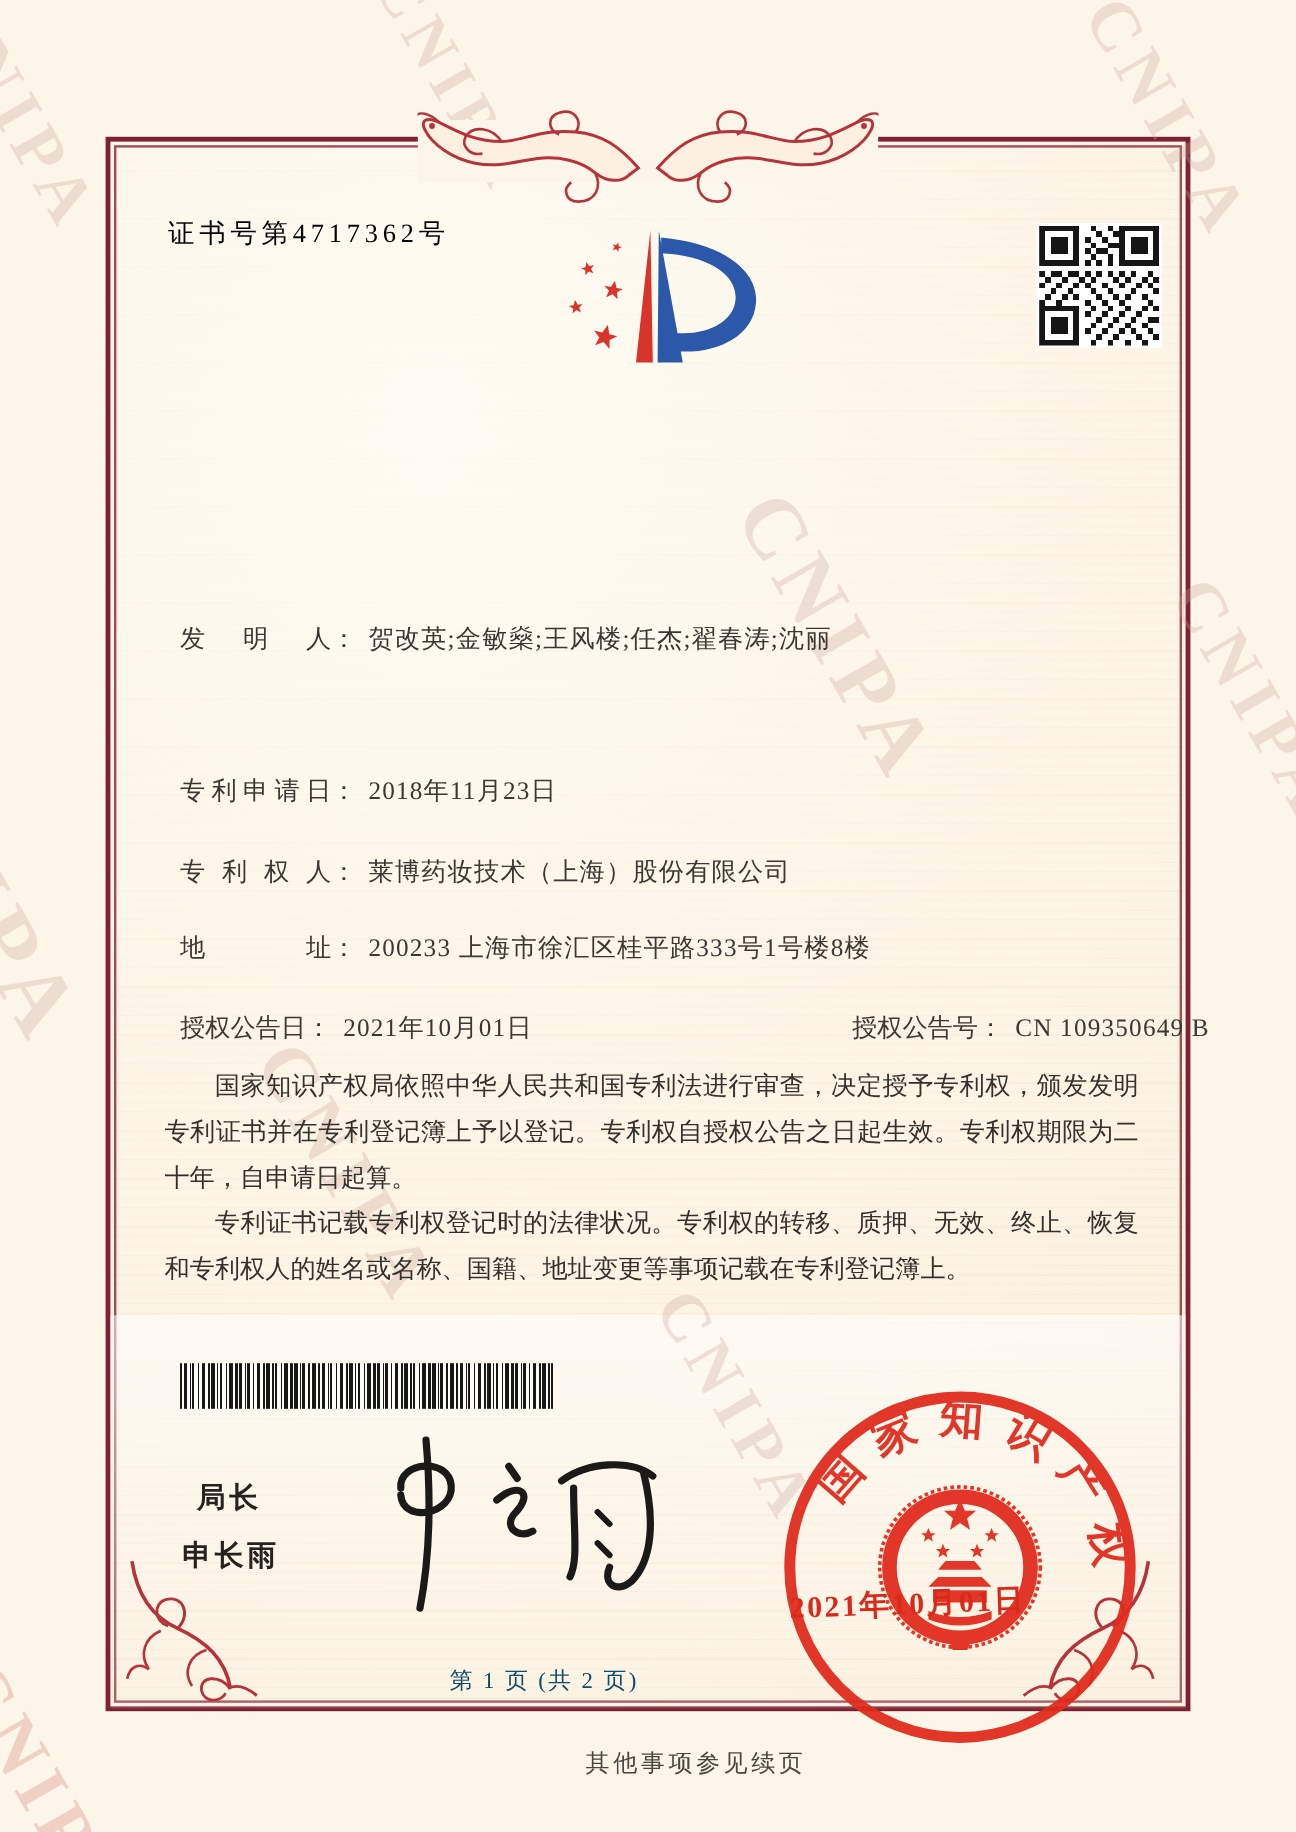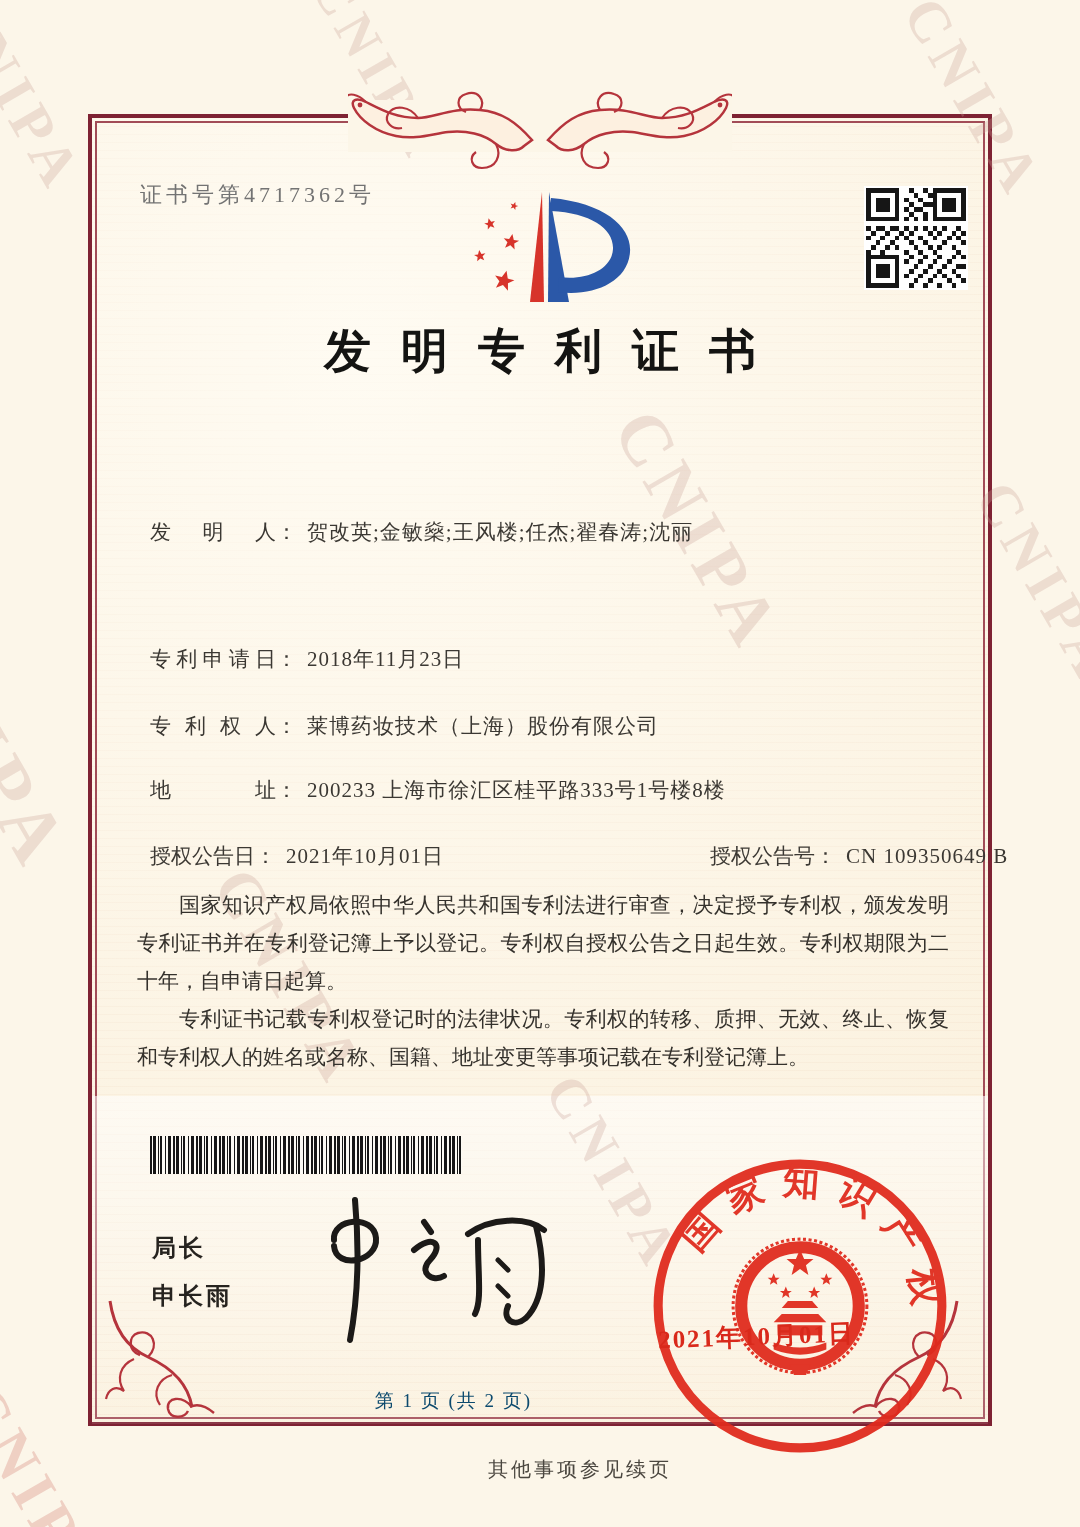--- a/index.html
+++ b/index.html
@@ -34,21 +34,21 @@
   .wm{
     position:absolute;color:rgba(201,163,151,0.30);
     font-family:"Liberation Serif","DejaVu Serif",serif;
     font-weight:bold;letter-spacing:8px;transform:rotate(60deg);
     transform-origin:left top;white-space:nowrap;pointer-events:none;user-select:none;
   }
   .wm.red{color:rgba(207,120,108,0.30);}
 
   
   .cert-no{
-    position:absolute;left:140px;top:180px;font-size:22px;color:#737373;letter-spacing:4px;
+    position:absolute;left:140px;top:180px;font-size:22px;color:#000000;letter-spacing:4px;
   }
   .logo{position:absolute;left:448px;top:180px;}
   .qr{position:absolute;left:864px;top:186px;background:#fff;padding:2px;}
   .title{
     position:absolute;left:0;top:320px;width:1080px;text-align:center;
     font-size:47px;font-weight:bold;color:#141412;letter-spacing:30px;text-indent:30px;
   }
 
   
   .row{position:absolute;left:150px;width:820px;font-size:21px;color:#3b3833;white-space:nowrap;}
@@ -72,21 +72,21 @@
     background:
       repeating-linear-gradient(90deg,
         #161616 0 2px, rgba(0,0,0,0) 2px 3px,
         #161616 3px 6px, rgba(0,0,0,0) 6px 8px,
         #161616 8px 9px, rgba(0,0,0,0) 9px 10px,
         #161616 10px 12px, rgba(0,0,0,0) 12px 15px,
         #161616 15px 16px, rgba(0,0,0,0) 16px 18px,
         #161616 18px 21px, rgba(0,0,0,0) 21px 23px);
     background-color:#fdfbf5;
   }
-  .signer-title{position:absolute;left:152px;top:1232px;font-size:24px;color:#26231f;
+  .signer-title{position:absolute;left:164px;top:1232px;font-size:24px;color:#26231f;
     font-family:"Liberation Sans","DejaVu Sans",sans-serif;font-weight:600;letter-spacing:3px;}
   .signer-name{position:absolute;left:152px;top:1280px;font-size:24px;color:#26231f;
     font-family:"Liberation Sans","DejaVu Sans",sans-serif;font-weight:700;letter-spacing:3px;}
   .signature{position:absolute;left:282px;top:1188px;}
 
   
   .seal{position:absolute;left:648px;top:1154px;width:304px;height:304px;}
   .seal-date{
     position:absolute;left:658px;top:1318px;width:300px;
     font-size:25px;font-weight:bold;color:#d9291b;letter-spacing:2px;
@@ -192,21 +192,20 @@
                M9 14h1v1H9z M12 14h1v1h-1z M15 14h1v1h-1z M18 14h1v1h-1z M20 14h1v1h-1z
                M8 15h1v1H8z M11 15h1v1h-1z M14 15h1v1h-1z M17 15h1v1h-1z
                M10 16h1v1h-1z M13 16h1v1h-1z M16 16h1v1h-1z M19 16h2v1h-2z
                M9 17h1v1H9z M12 17h1v1h-1z M15 17h1v1h-1z M18 17h1v1h-1z
                M8 18h1v1H8z M11 18h1v1h-1z M14 18h1v1h-1z M16 18h1v1h-1z M19 18h1v1h-1z
                M10 19h1v1h-1z M13 19h1v1h-1z M17 19h1v1h-1z M20 19h1v1h-1z
                M9 20h1v1H9z M12 20h1v1h-1z M15 20h1v1h-1z M18 20h1v1h-1z"></path>
     </g>
   </svg>
 
-  <div class="title">发明专利证书</div>
 
   <div class="row" style="top:518px;">
     <span class="lbl">发明人</span><span class="colon">：</span><span class="val">贺改英;金敏燊;王风楼;任杰;翟春涛;沈丽</span>
   </div>
   <div class="row" style="top:645px;">
     <span class="lbl">专利申请日</span><span class="colon">：</span><span class="val">2018年11月23日</span>
   </div>
   <div class="row" style="top:712px;">
     <span class="lbl">专利权人</span><span class="colon">：</span><span class="val">莱博药妆技术（上海）股份有限公司</span>
   </div>

